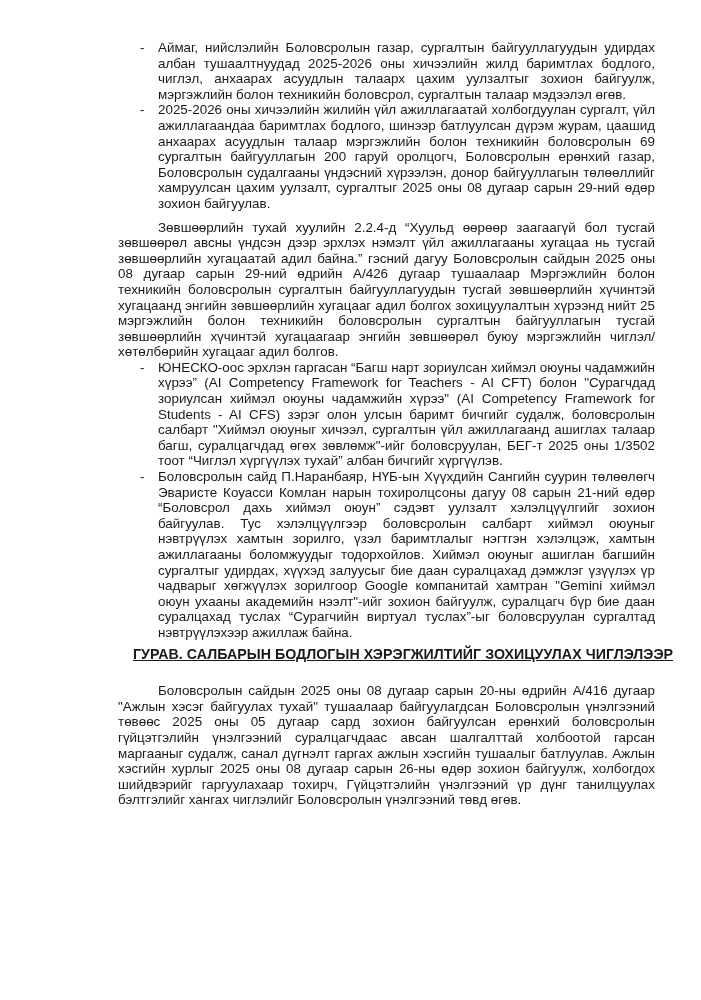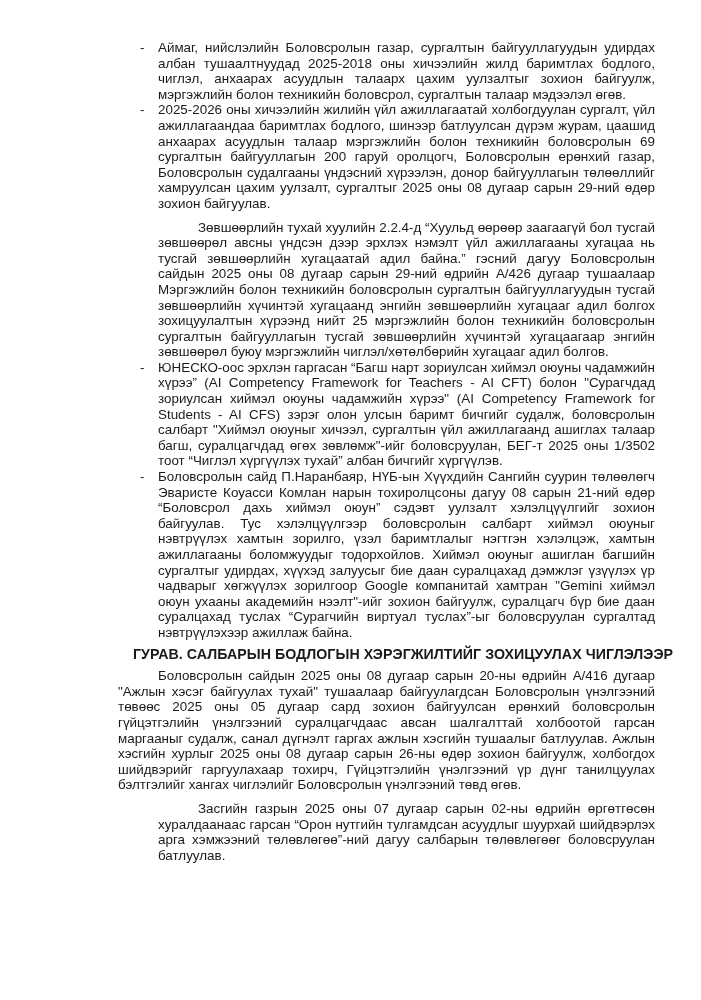--- a/index.html
+++ b/index.html
@@ -4,38 +4,39 @@
 <style>
   html, body { margin: 0; padding: 0; background: #ffffff; }
   body { width: 701px; height: 1000px; overflow: hidden; position: relative; }
   .page {
     position: absolute; left: 118px; top: 40px; width: 537px;
     font-family: "Liberation Sans", sans-serif;
     font-size: 13.4px; line-height: 15.6px; color: #1a1a1a;
   }
   .p { text-align: justify; margin: 0; }
   .indent { text-indent: 40px; }
-  .gap { margin-top: 8px; margin-left: 40px; }
+  .gap { margin-top: 8px; }
   ul.dash { list-style: none; margin: 0; padding: 0; }
   ul.dash li { position: relative; padding-left: 40px; text-align: justify; margin: 0; }
   ul.dash li .dash-mark { position: absolute; left: 22px; top: 0; }
   .heading {
-    font-weight: bold; font-size: 14.2px; margin: 6px 0 6px 15px; letter-spacing: 0.05px;
+    font-weight: bold; font-size: 14.2px; margin: 6px 0 21px 15px; letter-spacing: 0.05px;
     white-space: nowrap;
+    text-decoration: underline;
   }
 </style>
 </head>
 <body>
 
 <div class="page">
 
   <ul class="dash">
     <li>
       <span class="dash-mark">-</span>
-      <span>Аймаг, нийслэлийн Боловсролын газар, сургалтын байгууллагуудын удирдах албан тушаалтнуудад 2025-2018 оны хичээлийн жилд баримтлах бодлого, чиглэл, анхаарах асуудлын талаарх цахим уулзалтыг зохион байгуулж, мэргэжлийн болон техникийн боловсрол, сургалтын талаар мэдээлэл өгөв.</span>
+      <span>Аймаг, нийслэлийн Боловсролын газар, сургалтын байгууллагуудын удирдах албан тушаалтнуудад 2025-2026 оны хичээлийн жилд баримтлах бодлого, чиглэл, анхаарах асуудлын талаарх цахим уулзалтыг зохион байгуулж, мэргэжлийн болон техникийн боловсрол, сургалтын талаар мэдээлэл өгөв.</span>
     </li>
     <li>
       <span class="dash-mark">-</span>
       <span>2025-2026 оны хичээлийн жилийн үйл ажиллагаатай холбогдуулан сургалт, үйл ажиллагаандаа баримтлах бодлого, шинээр батлуулсан дүрэм журам, цаашид анхаарах асуудлын талаар мэргэжлийн болон техникийн боловсролын 69 сургалтын байгууллагын 200 гаруй оролцогч, Боловсролын ерөнхий газар, Боловсролын судалгааны үндэсний хүрээлэн, донор байгууллагын төлөөллийг хамруулсан цахим уулзалт, сургалтыг 2025 оны 08 дугаар сарын 29-ний өдөр зохион байгуулав.</span>
     </li>
   </ul>
 
   <p class="p indent gap">Зөвшөөрлийн тухай хуулийн 2.2.4-д “Хуульд өөрөөр заагаагүй бол тусгай зөвшөөрөл авсны үндсэн дээр эрхлэх нэмэлт үйл ажиллагааны хугацаа нь тусгай зөвшөөрлийн хугацаатай адил байна.” гэсний дагуу Боловсролын сайдын 2025 оны 08 дугаар сарын 29-ний өдрийн А/426 дугаар тушаалаар Мэргэжлийн болон техникийн боловсролын сургалтын байгууллагуудын тусгай зөвшөөрлийн хүчинтэй хугацаанд энгийн зөвшөөрлийн хугацааг адил болгох зохицуулалтын хүрээнд нийт 25 мэргэжлийн болон техникийн боловсролын сургалтын байгууллагын тусгай зөвшөөрлийн хүчинтэй хугацаагаар энгийн зөвшөөрөл буюу мэргэжлийн чиглэл/хөтөлбөрийн хугацааг адил болгов.</p>
 
 
@@ -47,15 +48,14 @@
     <li>
       <span class="dash-mark">-</span>
       <span>Боловсролын сайд П.Наранбаяр, НҮБ-ын Хүүхдийн Сангийн суурин төлөөлөгч Эваристе Коуасси Комлан нарын тохиролцсоны дагуу 08 сарын 21-ний өдөр “Боловсрол дахь хиймэл оюун” сэдэвт уулзалт хэлэлцүүлгийг зохион байгуулав. Тус хэлэлцүүлгээр боловсролын салбарт хиймэл оюуныг нэвтрүүлэх хамтын зорилго, үзэл баримтлалыг нэгтгэн хэлэлцэж, хамтын ажиллагааны боломжуудыг тодорхойлов. Хиймэл оюуныг ашиглан багшийн сургалтыг удирдах, хүүхэд залуусыг бие даан суралцахад дэмжлэг үзүүлэх үр чадварыг хөгжүүлэх зорилгоор Google компанитай хамтран "Gemini хиймэл оюун ухааны академийн нээлт"-ийг зохион байгуулж, суралцагч бүр бие даан суралцахад туслах “Сурагчийн виртуал туслах”-ыг боловсруулан сургалтад нэвтрүүлэхээр ажиллаж байна.</span>
     </li>
   </ul>
 
   <div class="heading">ГУРАВ. САЛБАРЫН БОДЛОГЫН ХЭРЭГЖИЛТИЙГ ЗОХИЦУУЛАХ ЧИГЛЭЛЭЭР</div>
 
   <p class="p indent">Боловсролын сайдын 2025 оны 08 дугаар сарын 20-ны өдрийн А/416 дугаар "Ажлын хэсэг байгуулах тухай" тушаалаар байгуулагдсан Боловсролын үнэлгээний төвөөс 2025 оны 05 дугаар сард зохион байгуулсан ерөнхий боловсролын гүйцэтгэлийн үнэлгээний суралцагчдаас авсан шалгалттай холбоотой гарсан маргааныг судалж, санал дүгнэлт гаргах ажлын хэсгийн тушаалыг батлуулав. Ажлын хэсгийн хурлыг 2025 оны 08 дугаар сарын 26-ны өдөр зохион байгуулж, холбогдох шийдвэрийг гаргуулахаар тохирч, Гүйцэтгэлийн үнэлгээний үр дүнг танилцуулах бэлтгэлийг хангах чиглэлийг Боловсролын үнэлгээний төвд өгөв.</p>
 
-  <p class="p indent gap">Засгийн газрын 2025 оны 07 дугаар сарын 02-ны өдрийн өргөтгөсөн хуралдаанаас гарсан “Орон нутгийн тулгамдсан асуудлыг шуурхай шийдвэрлэх арга хэмжээний төлөвлөгөө”-ний дагуу салбарын төлөвлөгөөг боловсруулан батлуулав.</p>
 
 </div>
 
 </body></html>

